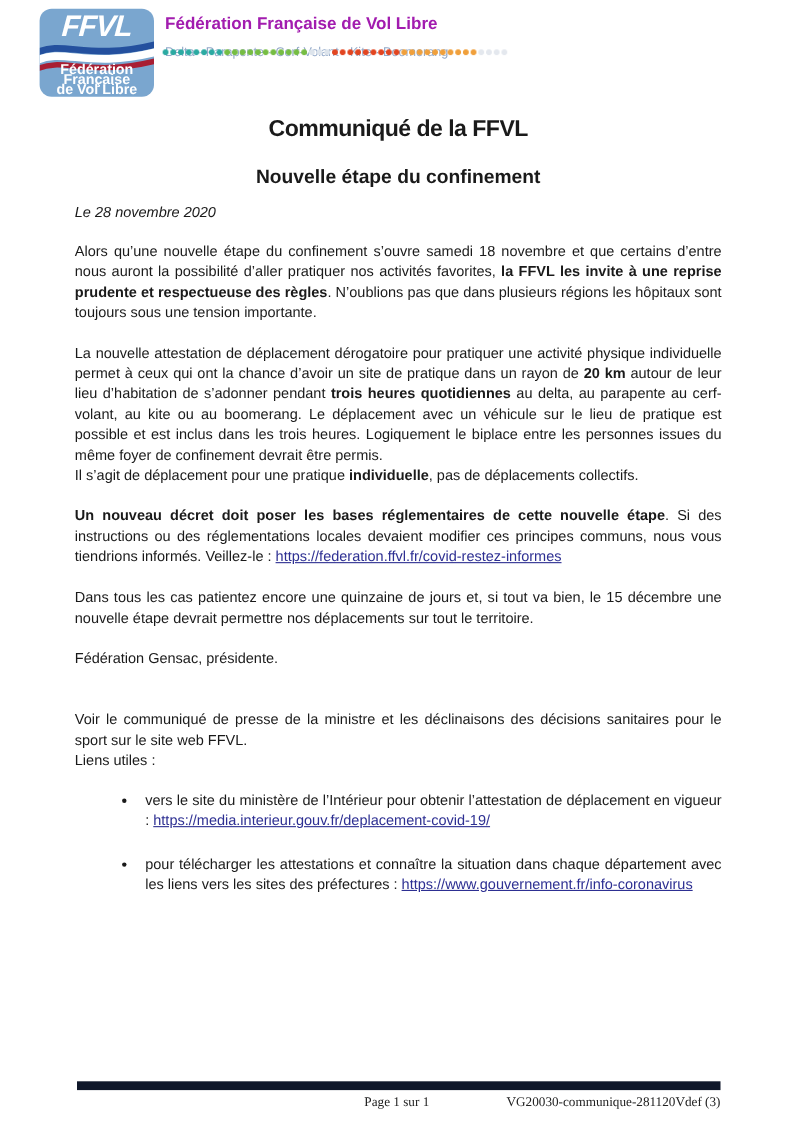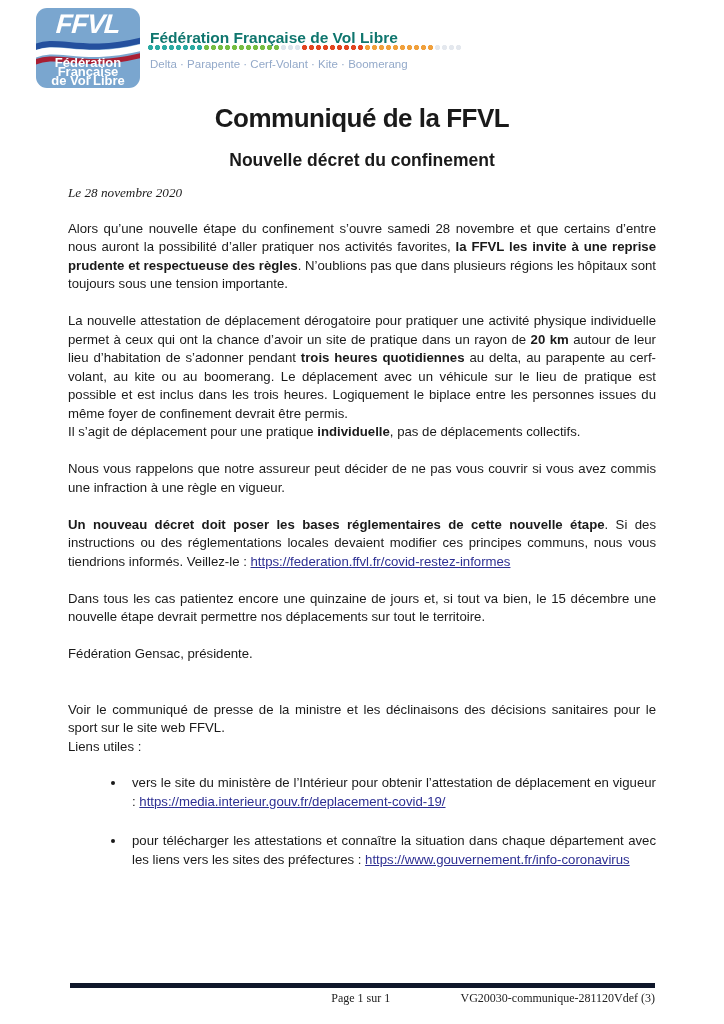--- a/index.html
+++ b/index.html
@@ -40,63 +40,61 @@
   .logo-caption {
     position: absolute; bottom: 3px; left: 0; right: 0;
     text-align: center;
     color: #ffffff;
     font-size: 13px;
     line-height: 9px;
     font-weight: bold;
   }
   .brand { position: absolute; left: 150px; top: 13px; }
   .brand-title {
-    color: #0f766e;
+    color: #a21caf;
     font-weight: bold;
     font-size: 15.5px;
     line-height: 17px;
-    margin-top: 16px;
   }
   .brand-subtitle {
     color: #93a9c9;
     font-size: 11.5px;
     line-height: 14px;
     margin-top: 11px;
   }
   .dots-line { position: absolute; left: 147px; top: 44px; height: 7px; display: flex; }
   .dotseg { height: 7px; background-repeat: repeat-x; background-size: 7px 7px; }
   .dot-teal   { width: 56px; background-image: radial-gradient(circle at 3.5px 3.5px, #2baaa2 2.4px, rgba(0,0,0,0) 2.9px); }
   .dot-green  { width: 77px; background-image: radial-gradient(circle at 3.5px 3.5px, #76bd43 2.4px, rgba(0,0,0,0) 2.9px); }
   .dot-faint1 { width: 21px; background-image: radial-gradient(circle at 3.5px 3.5px, #dde4ec 2.4px, rgba(0,0,0,0) 2.9px); }
   .dot-red    { width: 63px; background-image: radial-gradient(circle at 3.5px 3.5px, #e24520 2.4px, rgba(0,0,0,0) 2.9px); }
   .dot-orange { width: 70px; background-image: radial-gradient(circle at 3.5px 3.5px, #f0a03c 2.4px, rgba(0,0,0,0) 2.9px); }
   .dot-faint2 { width: 28px; background-image: radial-gradient(circle at 3.5px 3.5px, #e4e8ee 2.4px, rgba(0,0,0,0) 2.9px); }
 
   
   .doc-title {
     text-align: center;
-    font-size: 26px;
+    font-size: 21px;
     line-height: 36px;
     font-weight: bold;
     margin-top: 8px;
     letter-spacing: -0.5px;
   }
   .doc-subtitle {
     text-align: center;
     font-size: 17.5px;
     line-height: 22px;
     font-weight: bold;
     margin-top: 13px;
   }
   .date-line {
     margin: 13px 68px 0 68px;
     font-style: italic;
     font-size: 13.2px;
     line-height: 18.5px;
-    font-family: Liberation Serif, serif;
   }
 
   
   .body-text {
     margin: 17px 68px 0 68px;
     font-size: 13.2px;
     line-height: 18.5px;
     text-align: justify;
   }
   .para { margin-bottom: 18.5px; }
@@ -109,21 +107,21 @@
     cursor: pointer;
   }
   .underlined { }
   ul.links-list { margin: 18px 0 14px 38px; padding-left: 20px; }
   ul.links-list li { margin-bottom: 21px; padding-left: 6px; }
 
   
   .footer {
     position: absolute;
     left: 70px; right: 69px; top: 983px;
-    border-top: 5px solid #0f172a;
+    border-top: 8px solid #0f172a;
     font-family: "Liberation Serif", serif;
     font-size: 12px;
     color: #222;
   }
   .footer .page-label { position: absolute; top: 3px; left: 50%; transform: translateX(-53%); }
   .footer .doc-ref { position: absolute; top: 3px; right: 0; text-align: center; }
 </style>
 </head>
 <body>
 
@@ -150,32 +148,31 @@
       <span class="dotseg dot-teal"></span>
       <span class="dotseg dot-green"></span>
       <span class="dotseg dot-faint1"></span>
       <span class="dotseg dot-red"></span>
       <span class="dotseg dot-orange"></span>
       <span class="dotseg dot-faint2"></span>
     </div>
   </div>
 
   <h1 class="doc-title">Communiqué de la FFVL</h1>
-  <h2 class="doc-subtitle">Nouvelle décret du confinement</h2>
+  <h2 class="doc-subtitle">Nouvelle étape du confinement</h2>
   <div class="date-line">Le 28 novembre 2020</div>
 
   <div class="body-text">
 
-    <p class="para"><span>Alors qu’une nouvelle étape du confinement s’ouvre samedi 28 novembre et que certains d’entre nous auront la possibilité d’aller pratiquer nos activités favorites, </span><b>la FFVL les invite à une reprise prudente et respectueuse des règles</b><span>. N’oublions pas que dans plusieurs régions les hôpitaux sont toujours sous une tension importante.</span></p>
+    <p class="para"><span>Alors qu’une nouvelle étape du confinement s’ouvre samedi 18 novembre et que certains d’entre nous auront la possibilité d’aller pratiquer nos activités favorites, </span><b>la FFVL les invite à une reprise prudente et respectueuse des règles</b><span>. N’oublions pas que dans plusieurs régions les hôpitaux sont toujours sous une tension importante.</span></p>
 
     <p class="para tight"><span>La nouvelle attestation de déplacement dérogatoire pour pratiquer une activité physique individuelle permet à ceux qui ont la chance d’avoir un site de pratique dans un rayon de </span><b>20 km</b><span> autour de leur lieu d’habitation de s’adonner pendant </span><b>trois heures quotidiennes</b><span> au delta, au parapente au cerf-volant, au kite ou au boomerang. Le déplacement avec un véhicule sur le lieu de pratique est possible et est inclus dans les trois heures. Logiquement le biplace entre les personnes issues du même foyer de confinement devrait être permis.</span></p>
     <p class="para"><span>Il s’agit de déplacement pour une pratique </span><b>individuelle</b><span>, pas de déplacements collectifs.</span></p>
 
 
-    <p class="para">Nous vous rappelons que notre assureur peut décider de ne pas vous couvrir si vous avez commis une infraction à une règle en vigueur.</p>
 
     <p class="para"><b>Un nouveau décret doit poser les bases réglementaires de cette nouvelle étape</b><span>. Si des instructions ou des réglementations locales devaient modifier ces principes communs, nous vous tiendrions informés. Veillez-le : </span><a class="link">https://federation.ffvl.fr/covid-restez-informes</a></p>
 
     <p class="para">Dans tous les cas patientez encore une quinzaine de jours et, si tout va bien, le 15 décembre une nouvelle étape devrait permettre nos déplacements sur tout le territoire.</p>
 
     <p class="para last-gap">Fédération Gensac, présidente.</p>
 
     <p class="para tight">Voir le communiqué de presse de la ministre et les déclinaisons des décisions sanitaires pour le sport sur le site web FFVL.</p>
     <p class="para tight"><span class="underlined">Liens utiles</span><span> :</span></p>
 

